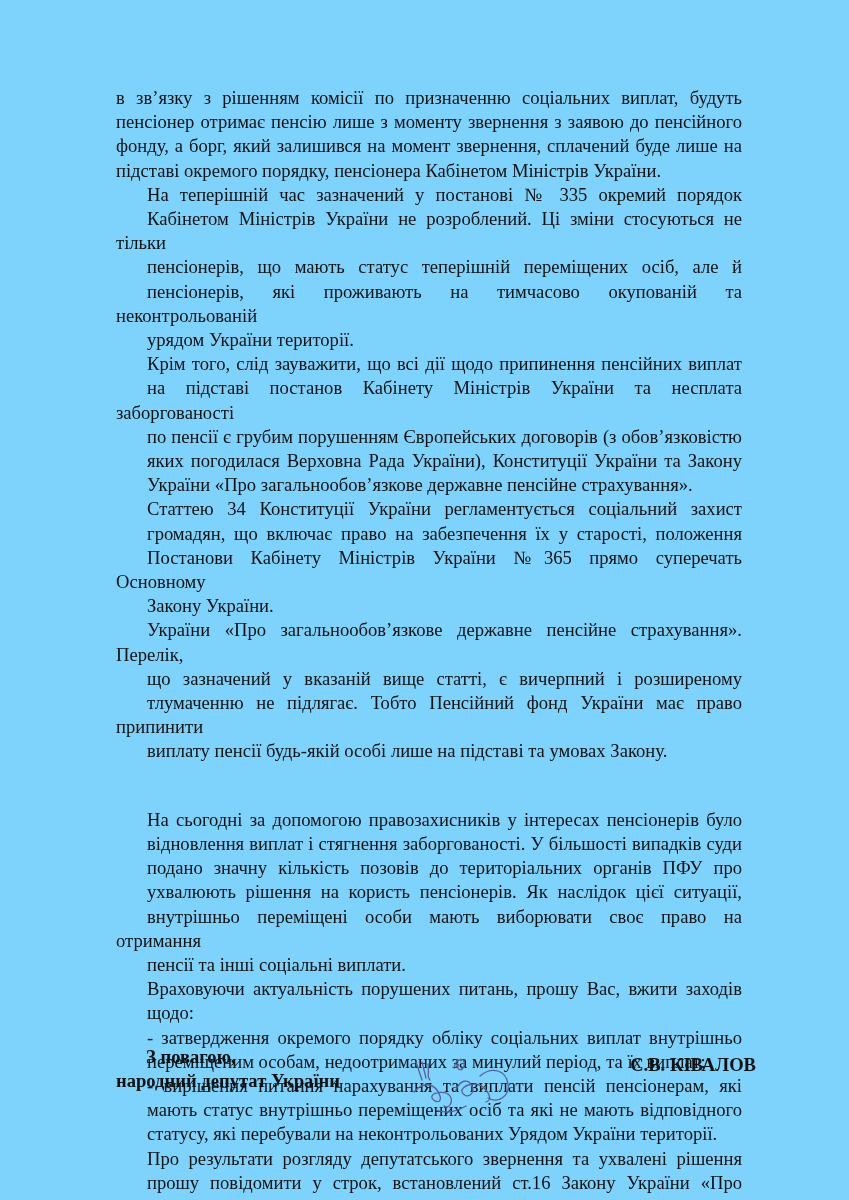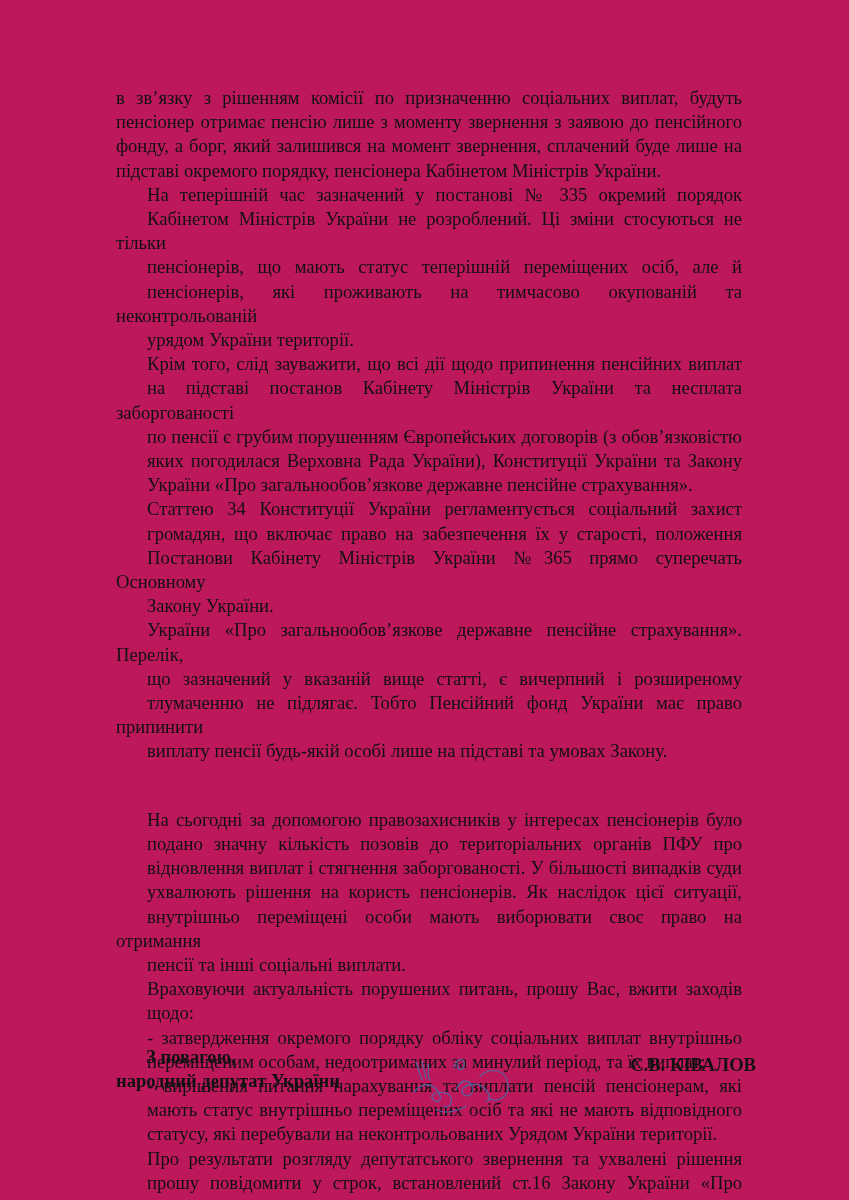--- a/index.html
+++ b/index.html
@@ -1,19 +1,19 @@
 <!DOCTYPE html>
 <html><head>
   <meta charset="utf-8">
   <style>
     html, body { margin: 0; padding: 0; background: #ffffff; }
     body { width: 849px; height: 1200px; position: relative; overflow: hidden; }
     .page {
       position: absolute; left: 0; top: 0; width: 849px; height: 1200px;
-      background: #be185d;
+      background: #7dd3fc;
     }
     .text {
       position: absolute; left: 116px; top: 86px; width: 626px;
       font-family: "Liberation Serif", serif;
       font-size: 18.6px; line-height: 24.2px; color: #111;
     }
     .para { margin: 0; text-align: justify; text-indent: 31px; }
     .para.first { text-indent: 0; }
     .line { display: block; text-align: justify; text-align-last: justify; }
     .line.last { text-align-last: left; }
@@ -58,22 +58,22 @@
         <span class="line last">Закону України.</span>
       </p>
       <p class="para">
         <span class="line">України «Про загальнообов’язкове державне пенсійне страхування». Перелік,</span>
         <span class="line">що зазначений у вказаній вище статті, є вичерпний і розширеному</span>
         <span class="line">тлумаченню не підлягає. Тобто Пенсійний фонд України має право припинити</span>
         <span class="line last">виплату пенсії будь-якій особі лише на підставі та умовах Закону.</span>
       </p>
       <p class="para">
         <span class="line" style="text-indent: 31px; margin-top: 44px;">На сьогодні за допомогою правозахисників у інтересах пенсіонерів було</span>
+        <span class="line">відновлення виплат і стягнення заборгованості. У більшості випадків суди</span>
         <span class="line">подано значну кількість позовів до територіальних органів ПФУ про</span>
-        <span class="line">відновлення виплат і стягнення заборгованості. У більшості випадків суди</span>
         <span class="line">ухвалюють рішення на користь пенсіонерів. Як наслідок цієї ситуації,</span>
         <span class="line">внутрішньо переміщені особи мають виборювати своє право на отримання</span>
         <span class="line last">пенсії та інші соціальні виплати.</span>
       </p>
       <p class="para">
         <span class="line" style="text-indent: 31px;">Враховуючи актуальність порушених питань, прошу Вас, вжити заходів</span>
         <span class="line last">щодо:</span>
       </p>
       <p class="para">
         <span class="line" style="text-indent: 31px;">- затвердження окремого порядку обліку соціальних виплат внутрішньо</span>

